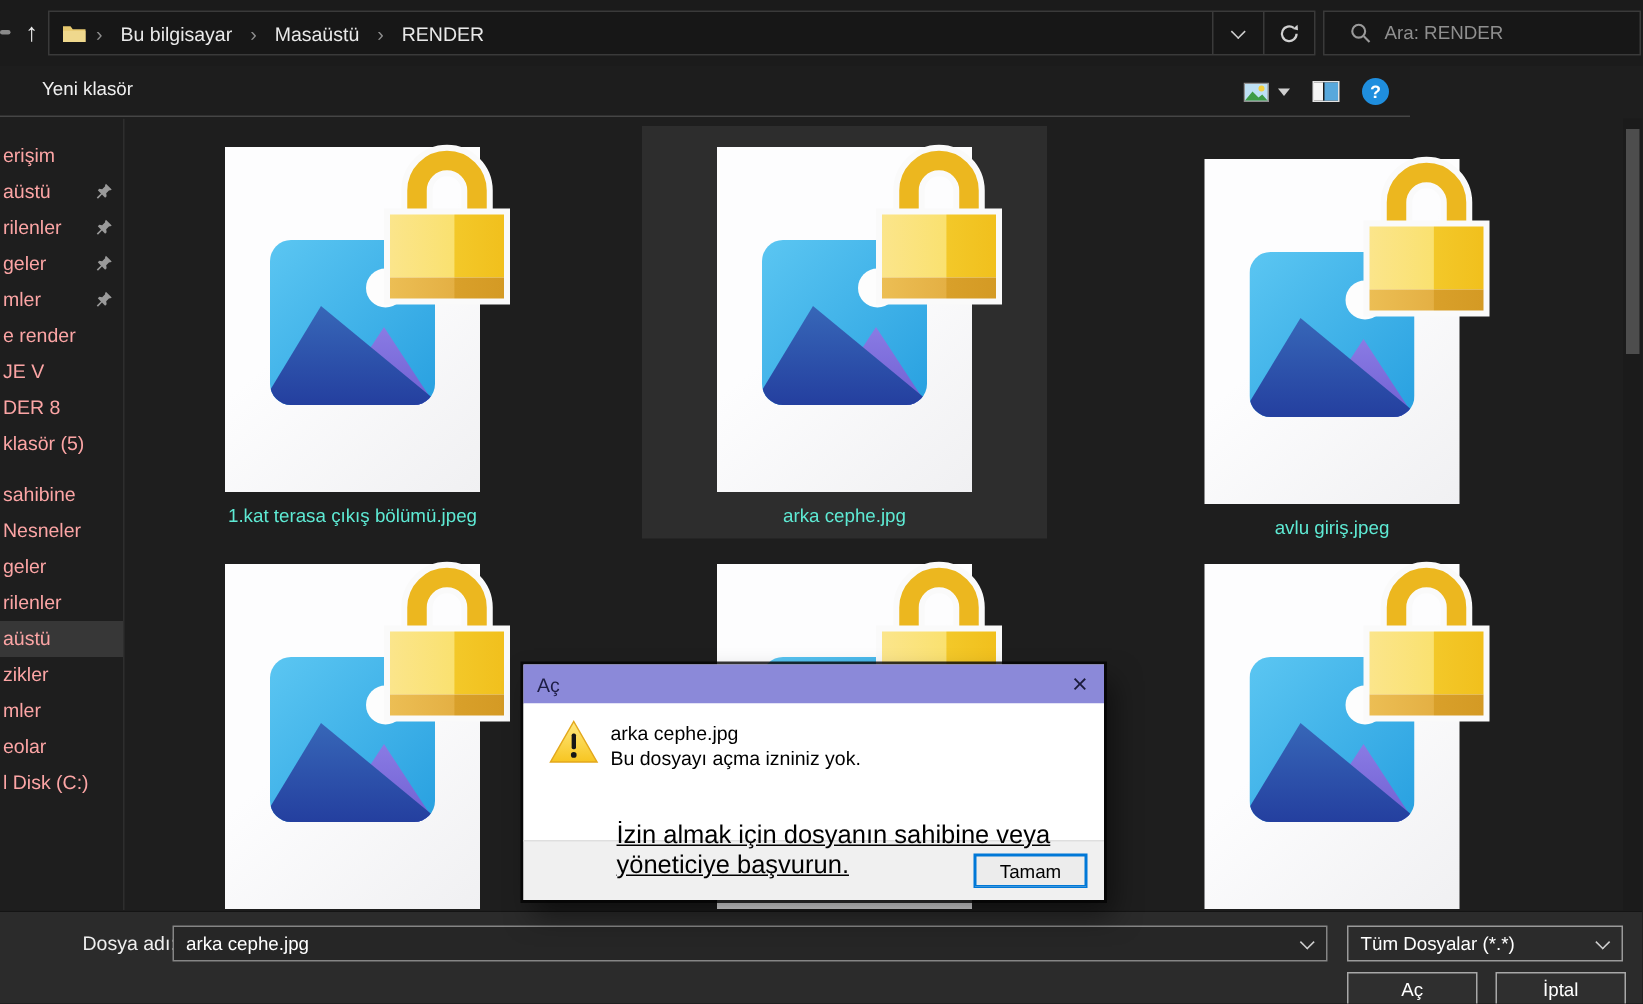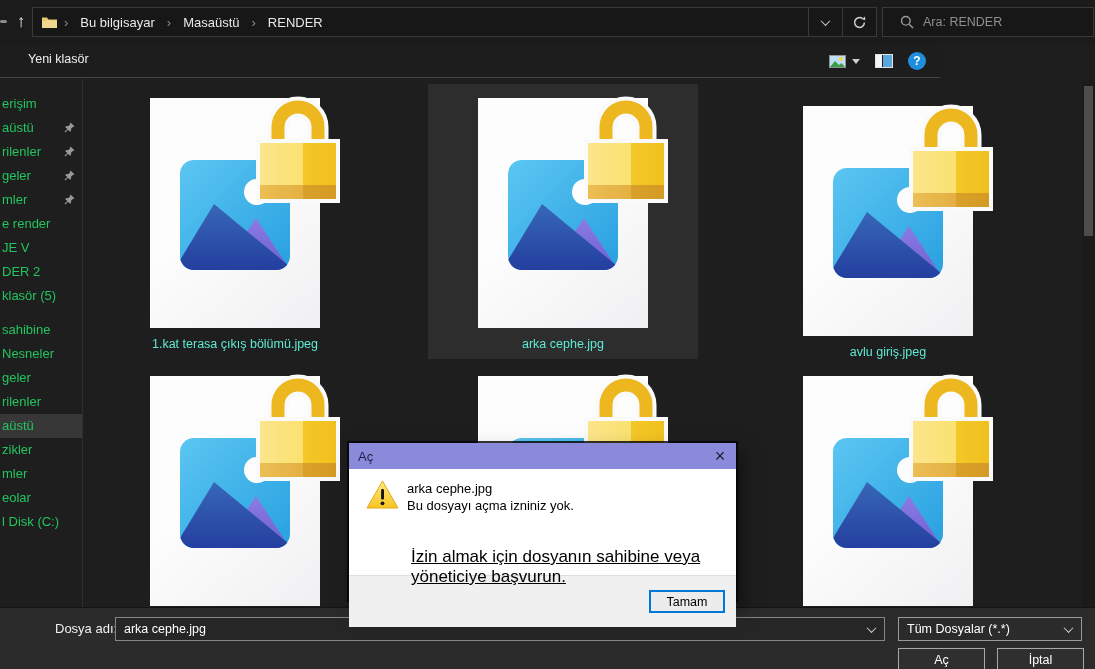--- a/index.html
+++ b/index.html
@@ -26,21 +26,21 @@
   .tb-btn { background:none; border:none; display:flex; align-items:center; gap:6px; height:24px; }
   .caret-down { width:0; height:0; border-left:4px solid transparent; border-right:4px solid transparent; border-top:5px solid #cfcfcf; }
   .preview-ico { width:18px; height:14px; border:1px solid #e3e3e3; display:flex; }
   .preview-ico .l { width:6px; background:#f5f5f5; }
   .preview-ico .r { flex:1; background:#58a8dc; border-left:1px solid #1d1d1d; }
   .help-btn { width:18px; height:18px; border-radius:50%; background:var(--help_blue,#1f8ede); color:#fff; font-size:12px; font-weight:bold; border:none; display:flex; align-items:center; justify-content:center; }
 
   
   .content { position:absolute; top:79px; left:0; width:1095px; height:528px; overflow:hidden; }
   .sidebar { position:absolute; left:0; top:0; width:83px; height:100%; padding-top:13px; border-right:1px solid #2e2e2e; }
-  .side-item { position:relative; height:24px; line-height:24px; font-size:13px; color:#22c55e; padding-left:2px; white-space:nowrap; }
+  .side-item { position:relative; height:24px; line-height:24px; font-size:13px; color:#fca5a5; padding-left:2px; white-space:nowrap; }
   .side-item.selected { background:var(--sidebar_selected_bg,#373737); }
   .side-item.group-end { margin-bottom:10px; }
   .side-item .pin { position:absolute; right:7px; top:6px; display:none; }
   .side-item.pinned .pin { display:block; }
 
   .filegrid { position:absolute; left:84px; top:0; right:13px; height:100%; }
   .tile { position:absolute; width:270px; height:275px; }
   .tile.selected { background:var(--selection_bg,#2d2d2d); }
   .page { position:relative; width:170px; height:230px; margin:14px auto 0; background:linear-gradient(140deg,#fdfdfe 45%,#f0f0f2); }
   .img-ico { position:absolute; left:30px; top:62px; }
@@ -62,21 +62,21 @@
   .btn-cancel { left:997px; }
 
   
   .dialog { position:absolute; left:349px; top:443px; width:387px; height:157px; background:#fff; box-shadow:0 0 0 2px rgba(4,4,4,.8), 6px 10px 18px rgba(0,0,0,.5); z-index:50; }
   .dlg-title { height:26px; background:var(--dialog_titlebar,#8b89d9); display:flex; align-items:center; padding-left:9px; font-size:13px; color:#1e1e46; }
   .dlg-close { margin-left:auto; width:32px; height:26px; background:none; border:none; font-size:18px; line-height:24px; color:#1b1b3c; }
   .dlg-body { position:relative; height:91px; background:#fff; color:#000; }
   .warn-ico { position:absolute; left:16px; top:10px; }
   .d-lines { position:absolute; left:58px; top:11px; font-size:13px; line-height:17px; }
   .d-para { position:absolute; left:62px; top:78px; font-size:17px;text-decoration:underline; }
-  .dlg-footer { height:52px; background:var(--dialog_footer,#f0f0f0); border-top:1px solid #dfdfdf; display:flex; justify-content:flex-end; align-items:center; padding-right:11px;margin-top:15px; }
+  .dlg-footer { height:40px; background:var(--dialog_footer,#f0f0f0); border-top:1px solid #dfdfdf; display:flex; justify-content:flex-end; align-items:center; padding-right:11px; }
   .btn-tamam { width:76px; height:23px; background:#ececec; border:1px solid var(--accent_focus,#0078d7); box-shadow:inset 0 0 0 1px var(--accent_focus,#0078d7); font-size:12.5px; font-family:inherit; color:#000; }
 </style>
 </head>
 <body>
 
 <div class="topbar">
   <span class="nav-frag"></span>
   <button class="up-btn">↑</button>
 
   <div class="addressbar">
@@ -165,21 +165,21 @@
   </div>
       <div class="side-item">
     <span class="lbl">e render</span>
     
   </div>
       <div class="side-item">
     <span class="lbl">JE V</span>
     
   </div>
       <div class="side-item">
-    <span class="lbl">DER 2</span>
+    <span class="lbl">DER 8</span>
     
   </div>
       <div class="side-item group-end">
     <span class="lbl">klasör (5)</span>
     
   </div>
       <div class="side-item">
     <span class="lbl">sahibine</span>
     
   </div>

